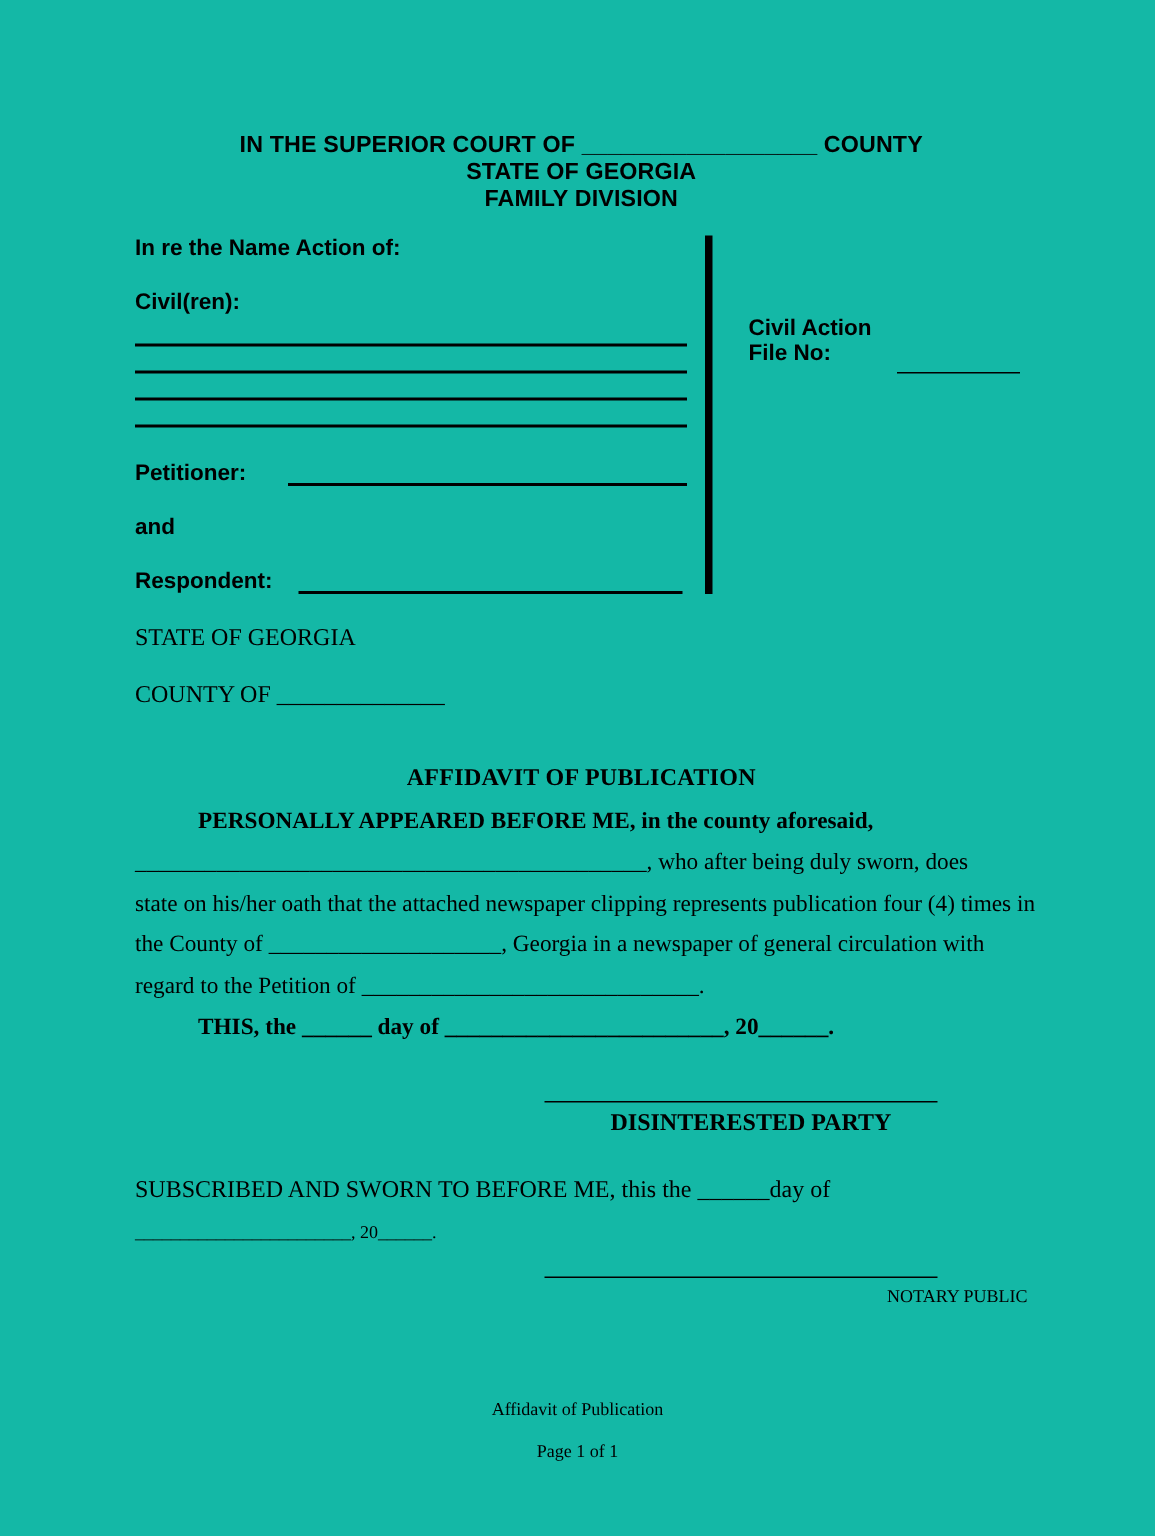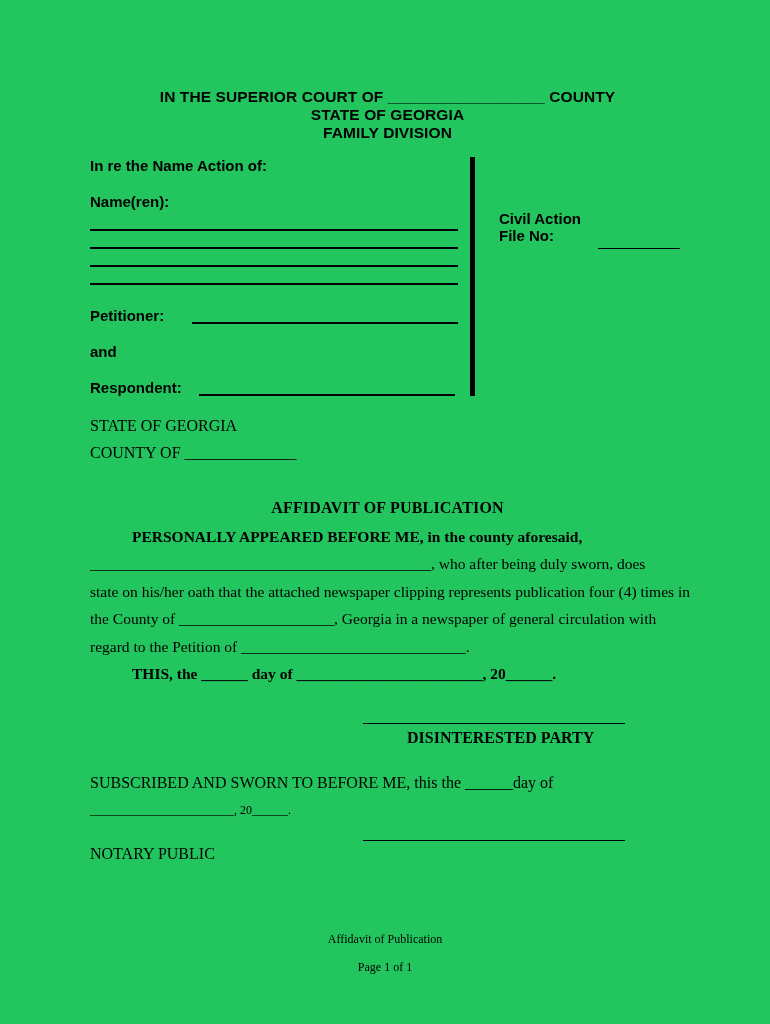--- a/index.html
+++ b/index.html
@@ -2,21 +2,21 @@
 <html><head>
 <meta charset="utf-8">
 <style>
   * { box-sizing: border-box; }
   html, body { margin: 0; padding: 0; background: #ffffff; }
   .page {
     position: relative;
     width: 770px;
     height: 1024px;
     margin: 0 auto;
-    background: #22c55e;
+    background: #14b8a6;
     color: #000000;
     font-family: "Liberation Serif", serif;
     font-size: 15.5px;
     padding: 88px 85px 0 90px;
     overflow: hidden;
   }
 
   
   .court-header {
     text-align: center;
@@ -59,21 +59,21 @@
   .file-blank {
     width: 82px;
     margin-left: 44px;
     align-self: flex-start;
     height: 22px;
     border-bottom: 1.5px solid #000;
   }
 
   
   .venue { margin-top: 21px; line-height: 17px; font-size: 16px; }
-  .venue .county { margin-top: 10px; }
+  .venue .county { margin-top: 21px; }
 
   
   .doc-title {
     margin-top: 38px;
     text-align: center;
     font-weight: bold;
     font-size: 16px;
     line-height: 17px;
     letter-spacing: 0.2px;
   }
@@ -86,21 +86,21 @@
     margin-left: 273px;
     width: 262px;
     border-bottom: 1px solid #000;
     height: 0;
   }
   .sig-line.party { margin-top: 36px; }
   .party-label { margin-top: 5px; margin-left: 317px; line-height: 17px; font-size: 16px; font-weight: bold; }
   .sworn-1 { margin-top: 28px; line-height: 17px; font-size: 16px; white-space: nowrap; }
   .sworn-2 { margin-top: 11px; line-height: 17px; font-size: 12px; }
   .sig-line.notary { margin-top: 21px; }
-  .notary-label { margin-top: 4px; line-height: 17px; font-size: 16px; }
+  .notary-label { margin-top: 4px; margin-left: 344px; line-height: 17px; font-size: 12px; text-align: right; }
   .commission { margin-top: 2px; line-height: 17px; font-size: 16px; }
 
   
   .footer {
     position: absolute;
     left: 0;
     right: 0;
     top: 932px;
     text-align: center;
     font-size: 12px;
@@ -115,21 +115,21 @@
 
   <div class="court-header">
     <div>IN THE SUPERIOR COURT OF __________________ COUNTY</div>
     <div>STATE OF GEORGIA</div>
     <div>FAMILY DIVISION</div>
   </div>
 
   <div class="caption">
     <div class="cap-left">
       <div class="cap-label">In re the Name Action of:</div>
-      <div class="cap-label children-label">Name(ren):</div>
+      <div class="cap-label children-label">Civil(ren):</div>
       <div class="child-line first"></div>
       <div class="child-line"></div>
       <div class="child-line"></div>
       <div class="child-line"></div>
       <div class="inline-row pet">
         <span>Petitioner:</span>
         <span class="inline-blank pet-blank"></span>
       </div>
       <div class="cap-label and-label">and</div>
       <div class="inline-row resp">

